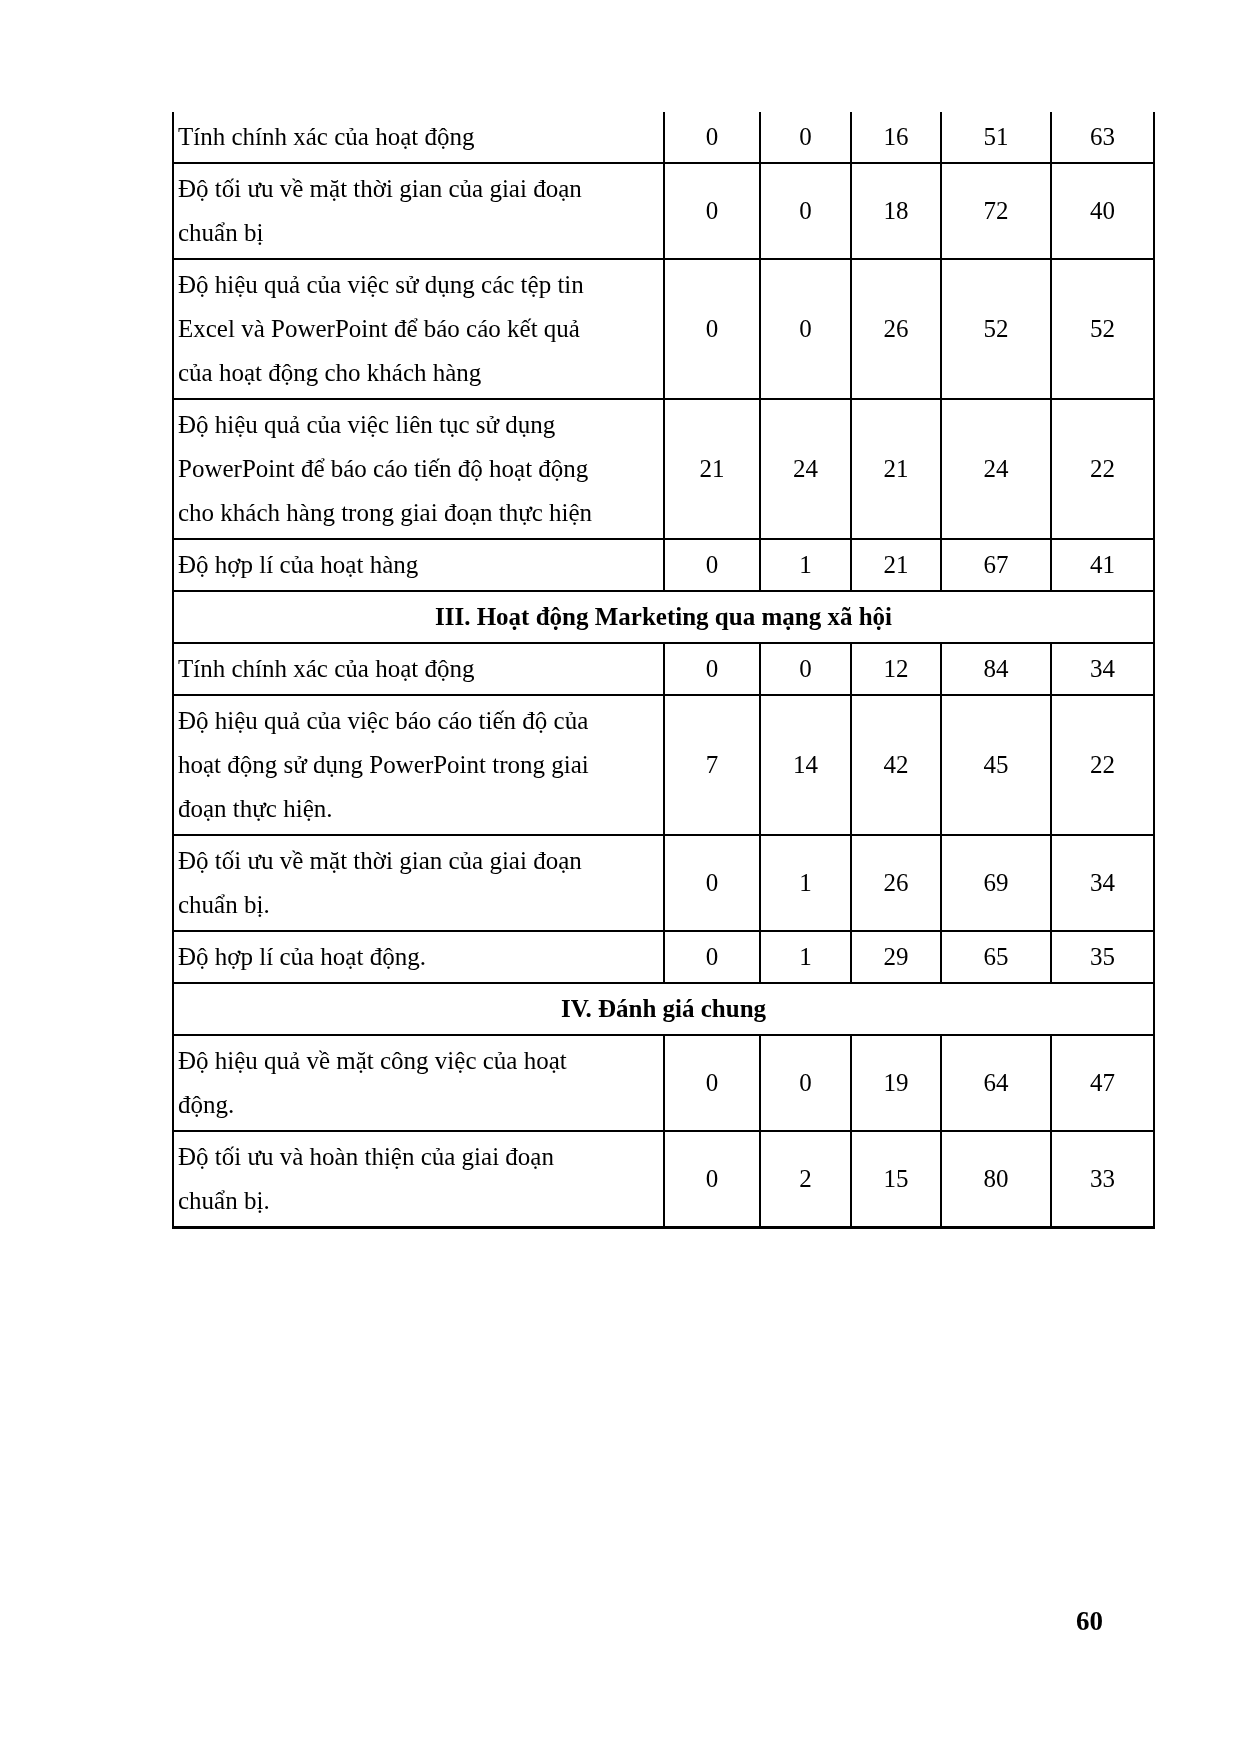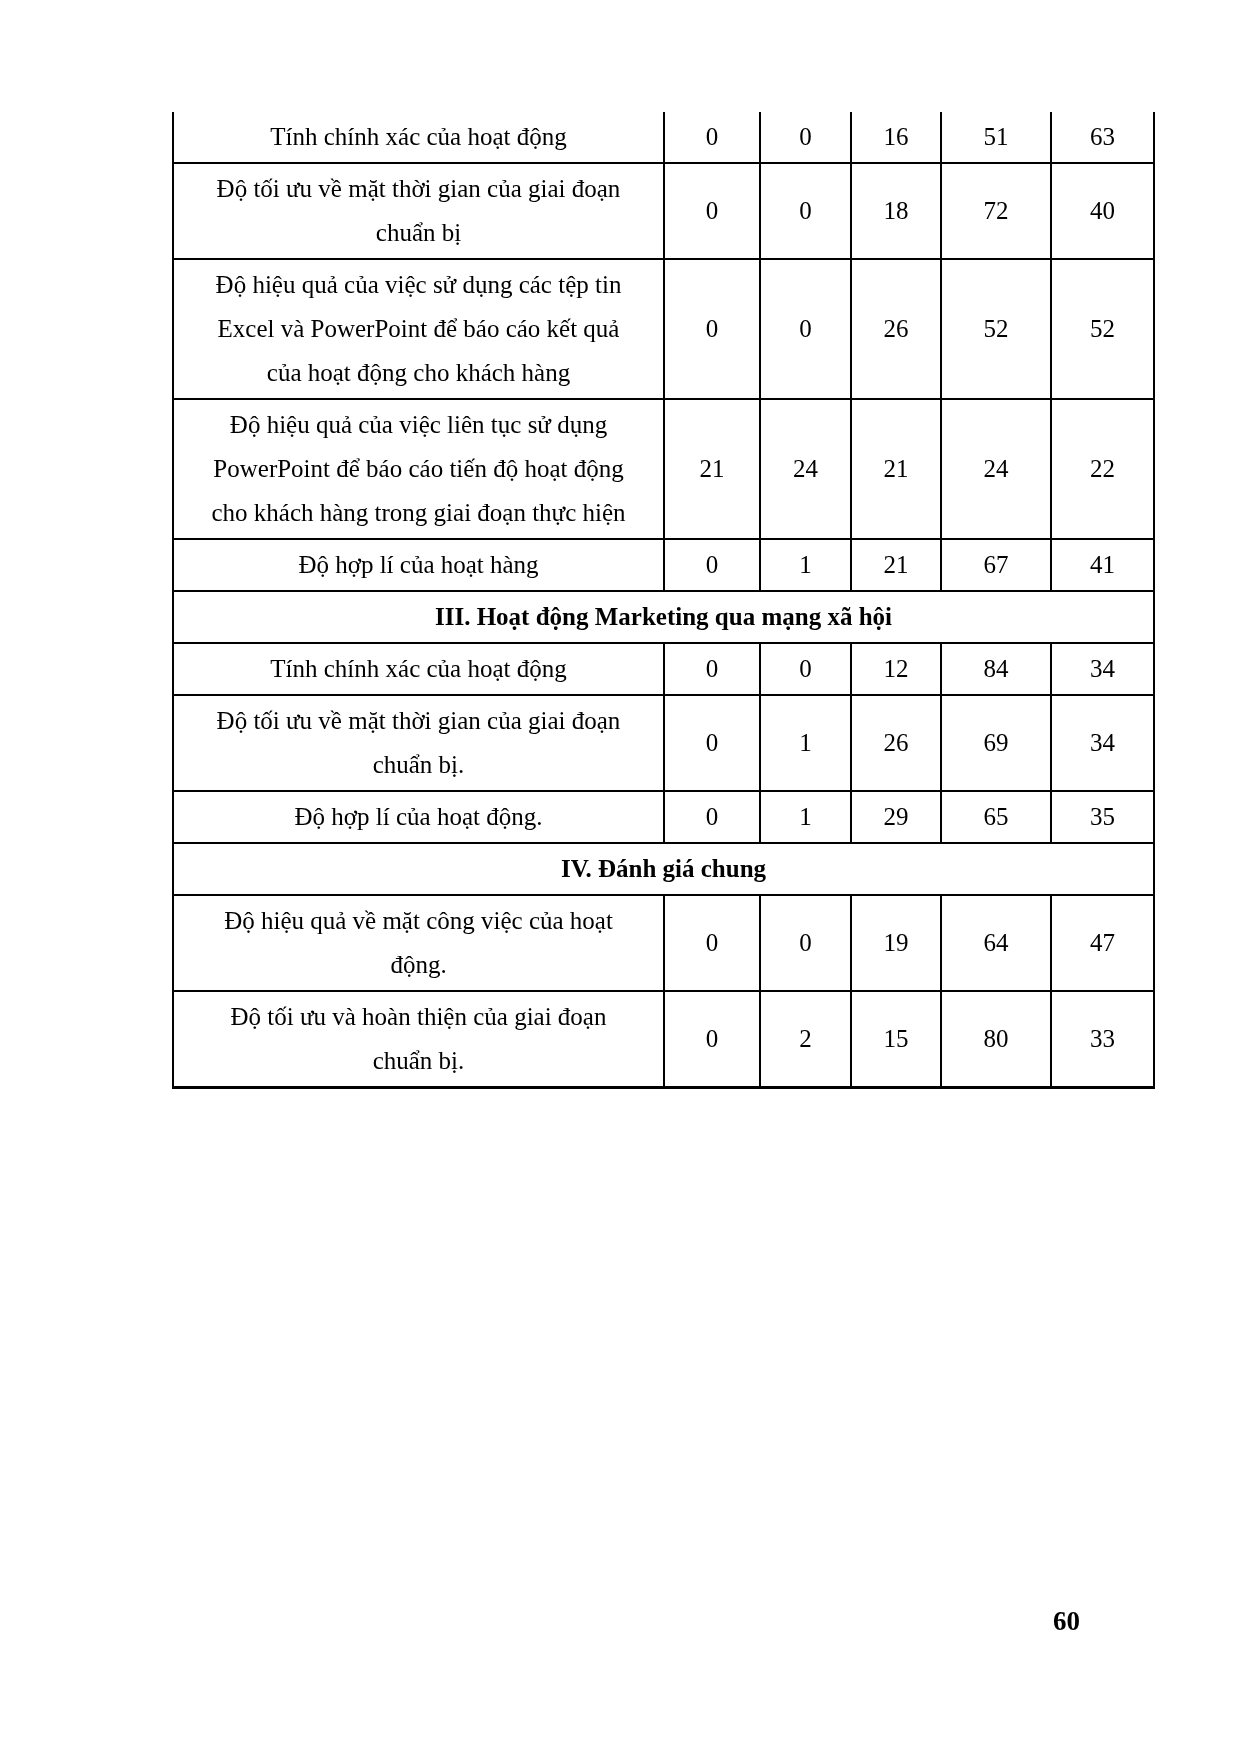--- a/index.html
+++ b/index.html
@@ -31,36 +31,36 @@
     padding: 3px 4px;
   }
   
   table.survey tbody tr:first-child td {
     border-top: none;
   }
   table.survey tbody tr:last-child td {
     border-bottom: 3px solid #000000;
   }
   td.criteria {
-    text-align: center;
+    text-align: left;
     padding: 3px 10px 3px 15px;
     white-space: pre-line;
   }
   td.value {
     text-align: center;
     padding: 3px 2px;
   }
   td.section-header {
     font-weight: bold;
     text-align: center;
     padding: 3px 4px;
   }
   .page-number {
     position: absolute;
-    left: 1053px;
+    left: 1076px;
     top: 1606px;
     font-size: 27px;
     font-weight: bold;
   }
 </style>
 </head>
 <body>
 
 <table class="survey">
   <colgroup>
@@ -122,20 +122,30 @@
       </tr>
       <tr>
         <td class="criteria">Tính chính xác của hoạt động</td>
         <td class="value">0</td>
         <td class="value">0</td>
         <td class="value">12</td>
         <td class="value">84</td>
         <td class="value">34</td>
       </tr>
       <tr>
+        <td class="criteria">Độ hiệu quả của việc báo cáo tiến độ của
+hoạt động sử dụng PowerPoint trong giai
+đoạn thực hiện.</td>
+        <td class="value">7</td>
+        <td class="value">14</td>
+        <td class="value">42</td>
+        <td class="value">45</td>
+        <td class="value">22</td>
+      </tr>
+      <tr>
         <td class="criteria">Độ tối ưu về mặt thời gian của giai đoạn
 chuẩn bị.</td>
         <td class="value">0</td>
         <td class="value">1</td>
         <td class="value">26</td>
         <td class="value">69</td>
         <td class="value">34</td>
       </tr>
       <tr>
         <td class="criteria">Độ hợp lí của hoạt động.</td>

